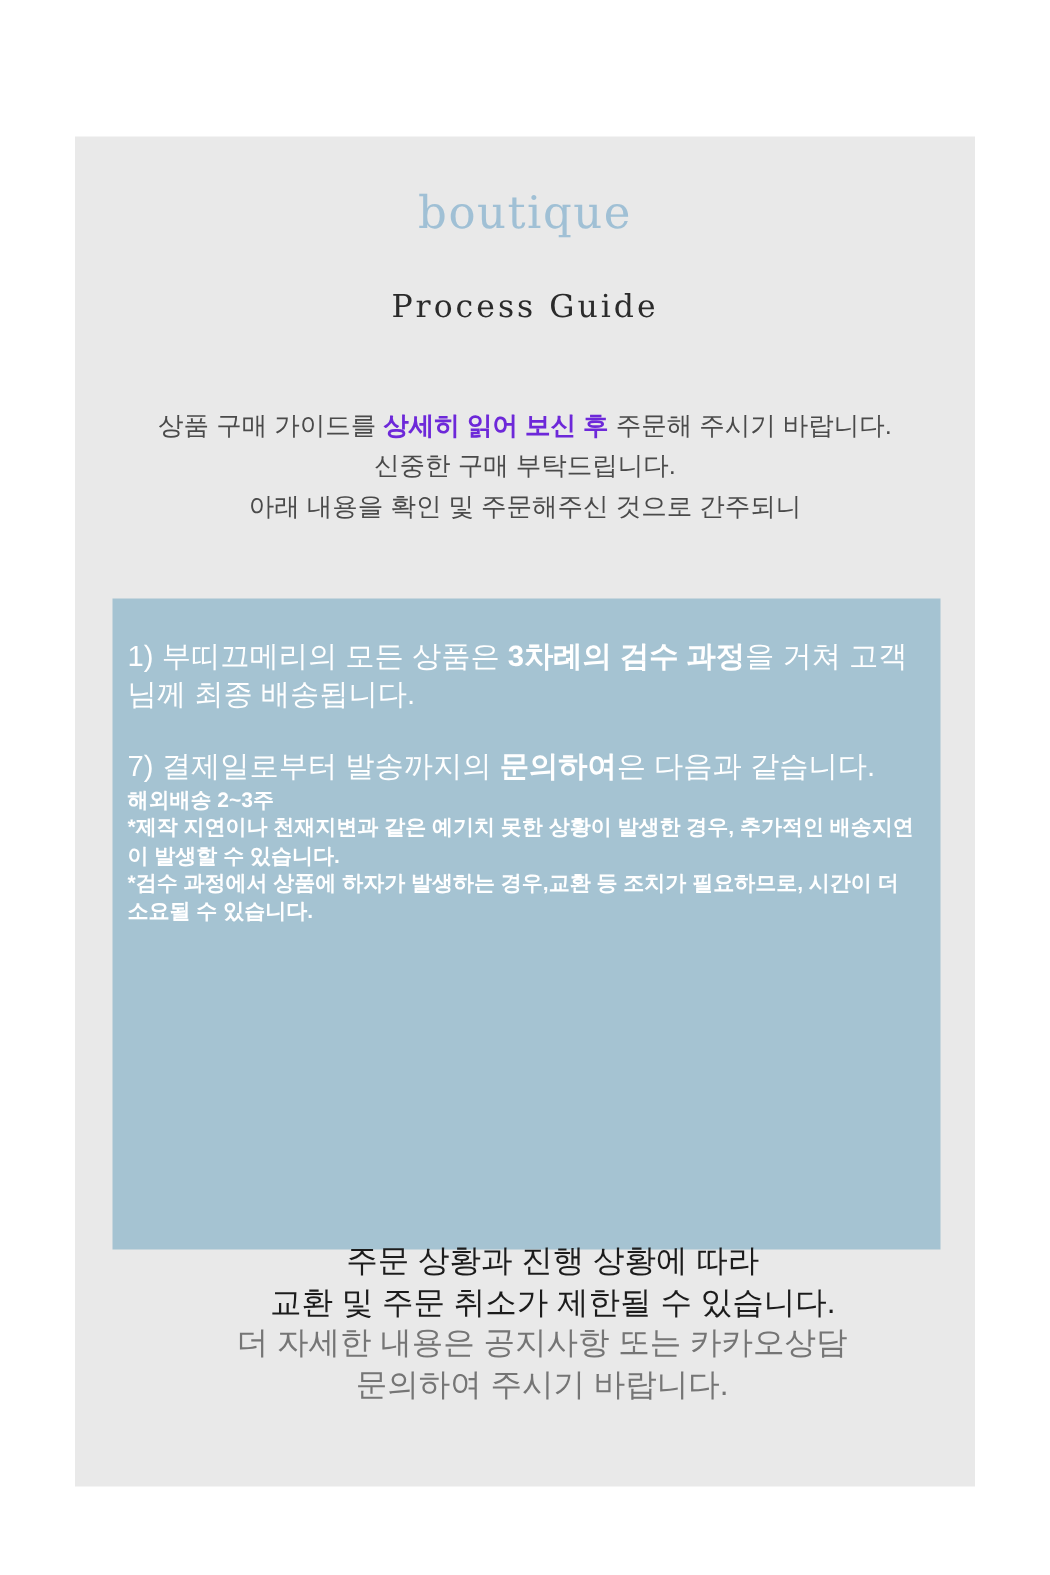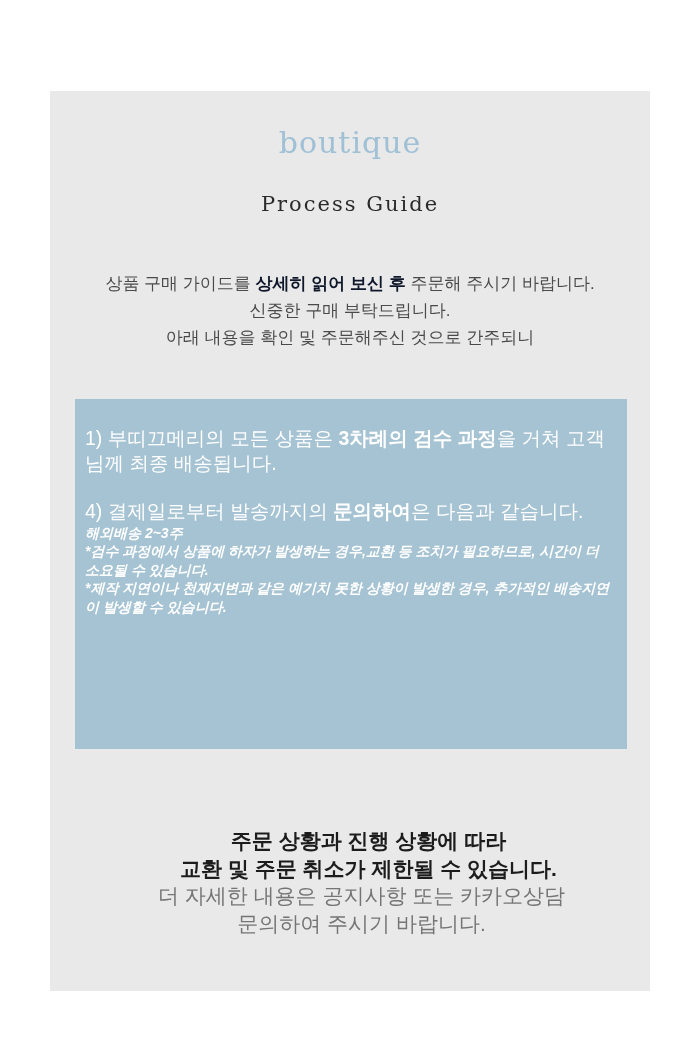--- a/index.html
+++ b/index.html
@@ -36,47 +36,47 @@
     font-family:"DejaVu Serif", serif;
     font-size:21px;letter-spacing:2px;color:#2b2b2b;
   }
 
   
   .intro{
     position:absolute;top:179px;left:0;width:100%;
     text-align:center;
     font-size:17px;line-height:27px;color:var(--ink-mid);
   }
-  .intro b{color:#0f172a;font-weight:700;}
+  .intro b{color:#6d28d9;font-weight:700;}
 
   
   .notice-box{
-    position:absolute;top:308px;left:25px;width:552px;height:350px;
+    position:absolute;top:308px;left:25px;width:552px;height:434px;
     background:var(--box-blue);
     color:#ffffff;
     padding:27px 12px 0 10px;
     word-break:break-all;
   }
   .item-heading{
     font-size:19.5px;line-height:25px;font-weight:400;
   }
   .item-heading b{font-weight:800;}
   .item-notes{
-    font-size:14px;line-height:18.4px;font-weight:700;font-style:italic;
+    font-size:14px;line-height:18.4px;font-weight:700;
   }
   .notice-item1{margin-bottom:23px;}
   .notice-item2{margin-bottom:20px;}
 
   
   .footer{
     position:absolute;top:736px;left:0;width:100%;
     text-align:center;
     font-size:21px;line-height:27.5px;
   }
-  .footer .f-bold{font-weight:700;color:var(--ink-dark);padding-left:37px;}
+  .footer .f-bold{font-weight:400;color:var(--ink-dark);padding-left:37px;}
   .footer .f-gray{font-weight:400;color:var(--ink-light);padding-left:23px;}
 </style>
 </head>
 <body>
 
 <div class="card">
 
   <div class="brand-row">
     <span class="brand-prefix">boutique</span>
   </div>
@@ -89,25 +89,25 @@
     <div>아래 내용을 확인 및 주문해주신 것으로 간주되니</div>
   </div>
 
   <div class="notice-box">
 
     <div class="notice-item1">
       <div class="item-heading"><span>1) 부띠끄메리의 모든 상품은 </span><b>3차례의 검수 과정</b><span>을 거쳐 고객님께 최종 배송됩니다.</span></div>
     </div>
 
     <div class="notice-item2">
-      <div class="item-heading"><span>4) 결제일로부터 발송까지의 </span><b>문의하여</b><span>은 다음과 같습니다.</span></div>
+      <div class="item-heading"><span>7) 결제일로부터 발송까지의 </span><b>문의하여</b><span>은 다음과 같습니다.</span></div>
       <div class="item-notes">
         <div>해외배송 2~3주</div>
+        <div>*제작 지연이나 천재지변과 같은 예기치 못한 상황이 발생한 경우, 추가적인 배송지연이 발생할 수 있습니다.</div>
         <div>*검수 과정에서 상품에 하자가 발생하는 경우,교환 등 조치가 필요하므로, 시간이 더 소요될 수 있습니다.</div>
-        <div>*제작 지연이나 천재지변과 같은 예기치 못한 상황이 발생한 경우, 추가적인 배송지연이 발생할 수 있습니다.</div>
       </div>
     </div>
 
 
   </div>
 
   <div class="footer">
     <div class="f-bold">주문 상황과 진행 상황에 따라</div>
     <div class="f-bold">교환 및 주문 취소가 제한될 수 있습니다.</div>
     <div class="f-gray">더 자세한 내용은 공지사항 또는 카카오상담</div>

